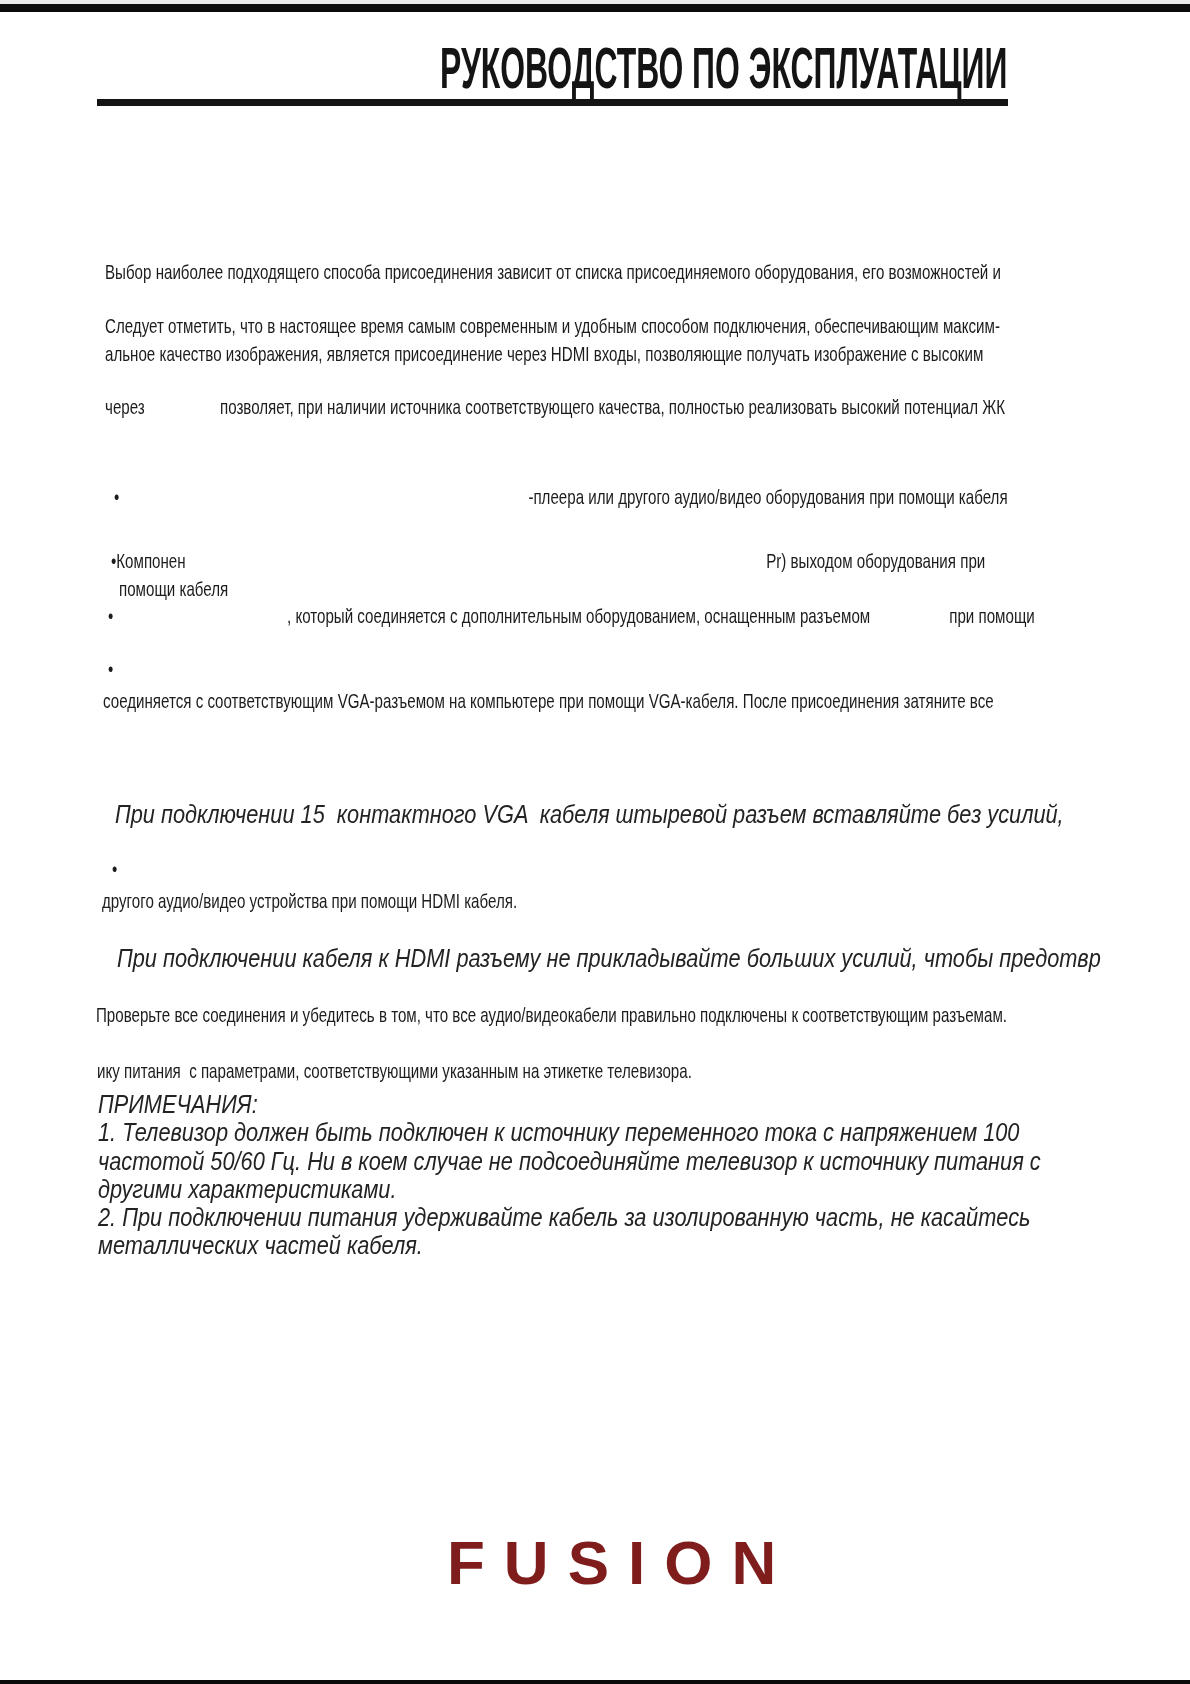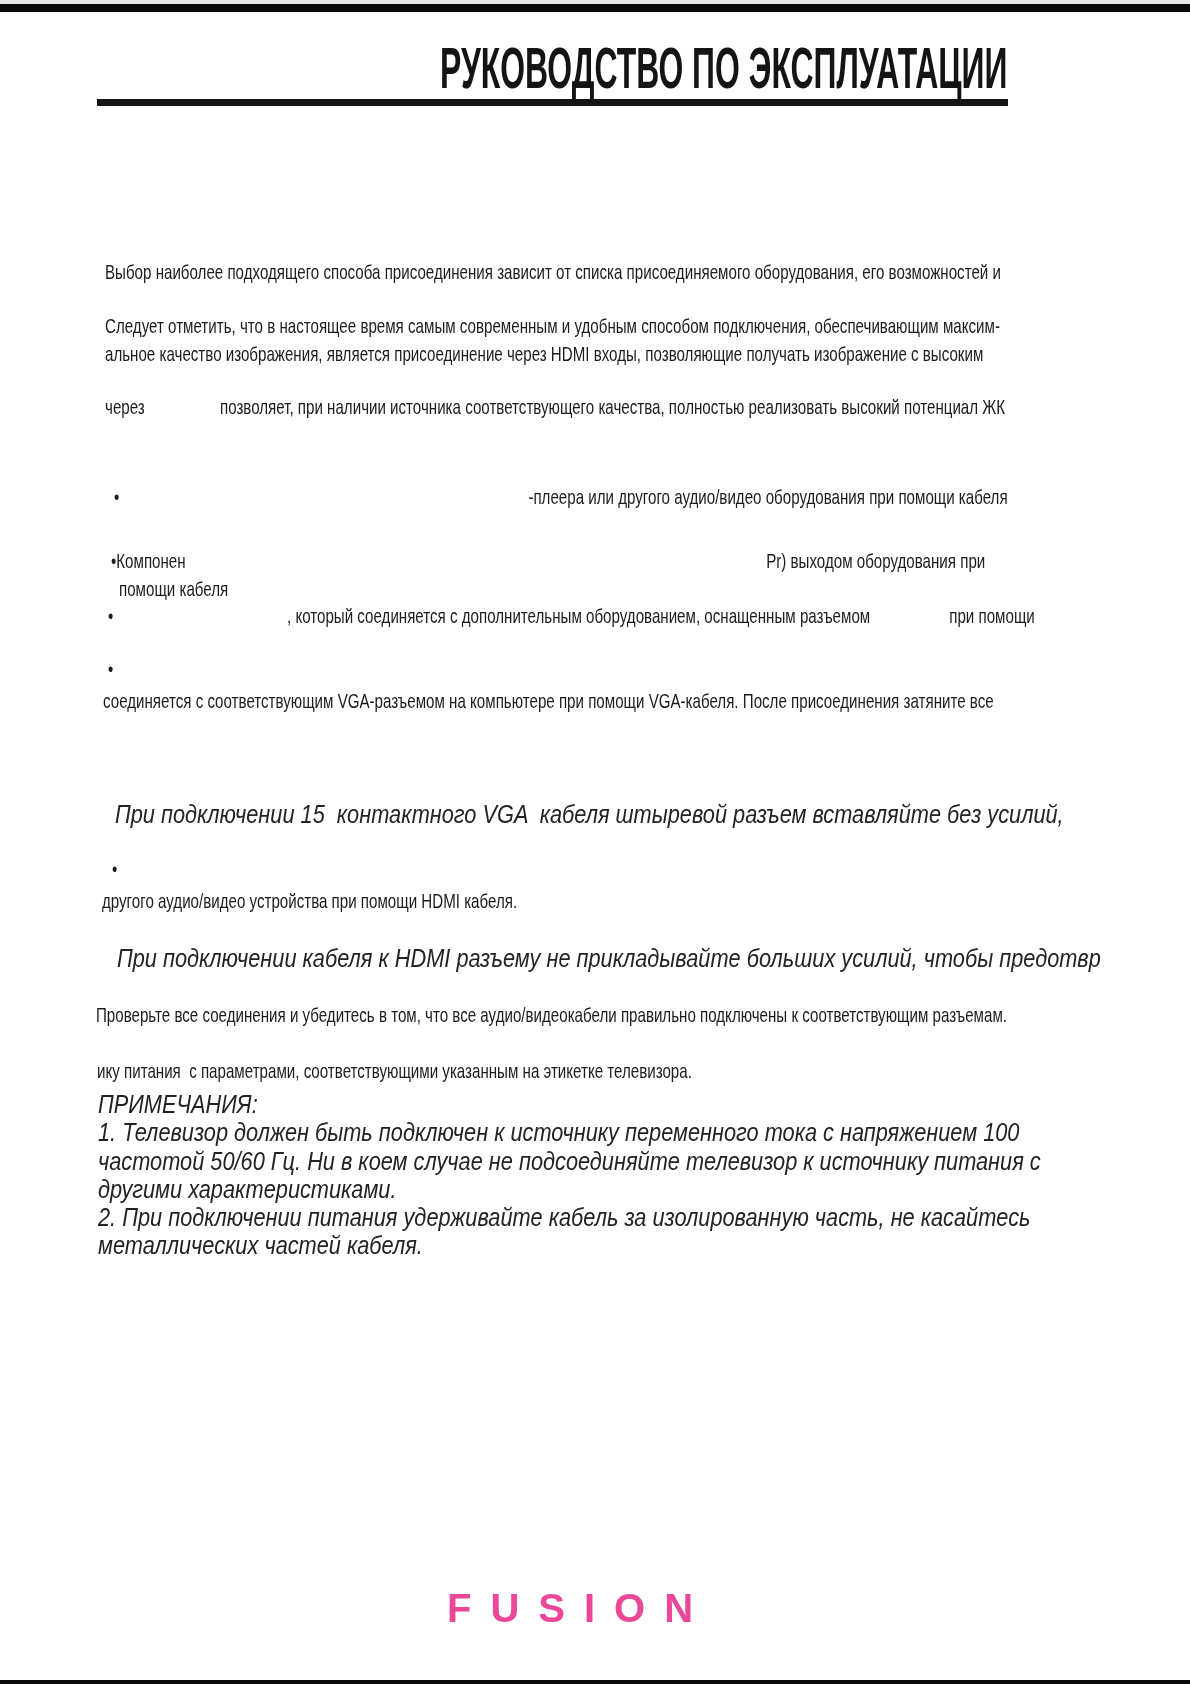--- a/index.html
+++ b/index.html
@@ -22,23 +22,23 @@
   .ital   { font-size:25px; font-style:italic; transform:scaleX(0.87); transform-origin:0 0; color:#232323; }
 
   .title {
     position:absolute; top:35px; right:183px; white-space:pre;
     font-size:58px; font-weight:bold; line-height:1; color:#141414;
     transform:scaleX(0.55); transform-origin:100% 0; letter-spacing:0px;
   }
   .title-rule { position:absolute; top:95px; left:97px; width:911px; height:7px; background:#141414; }
 
   .logo {
-    position:absolute; top:1584px; left:447px; white-space:pre;
-    font-size:40px; font-weight:bold; line-height:1; letter-spacing:19px;
-    color:#ec4899;
+    position:absolute; top:1528px; left:447px; white-space:pre;
+    font-size:62px; font-weight:bold; line-height:1; letter-spacing:19px;
+    color:#7f1d1d;
   }
 </style>
 </head>
 <body>
 
 <div class="page">
 
   <div class="edge edge-top"></div>
 
   <div class="title">РУКОВОДСТВО ПО ЭКСПЛУАТАЦИИ</div>

